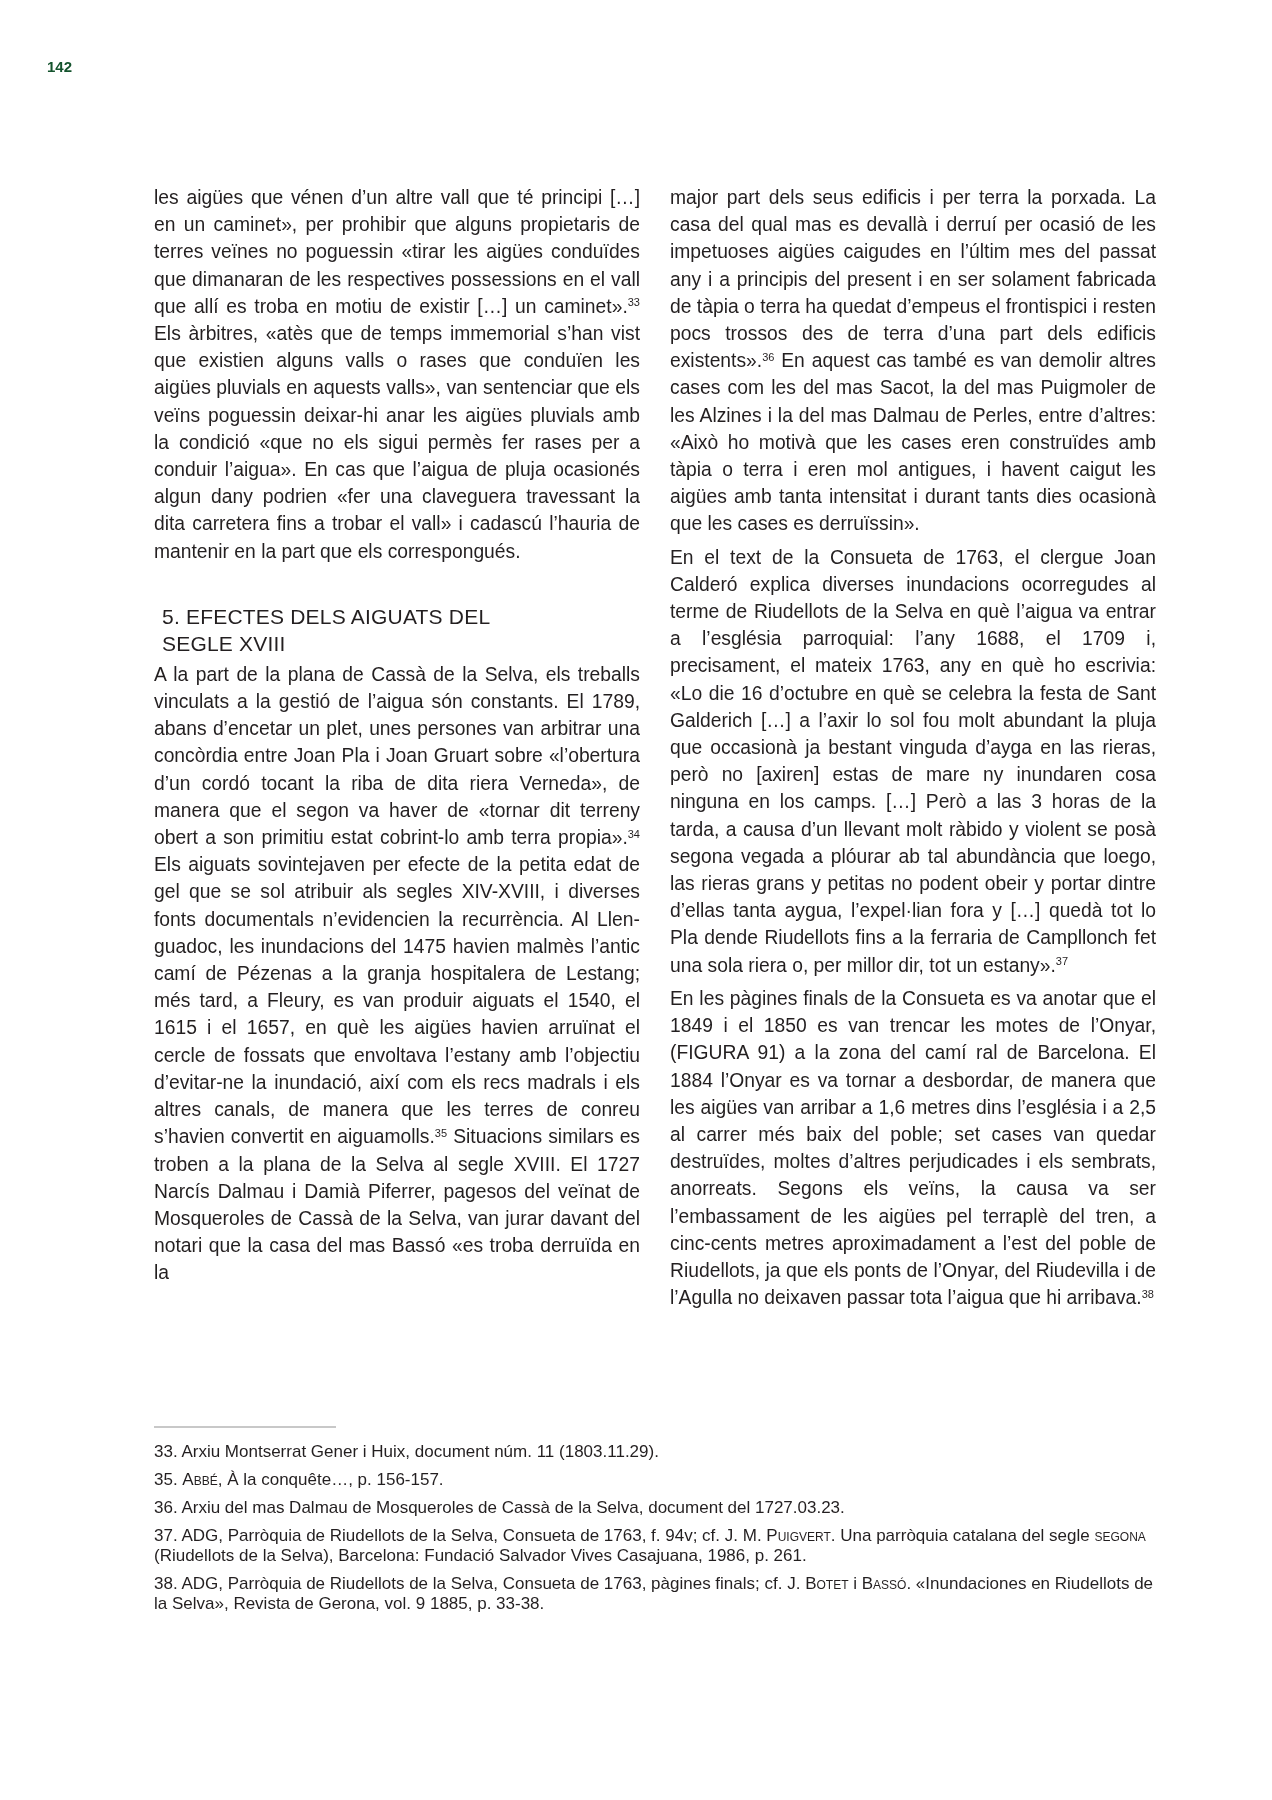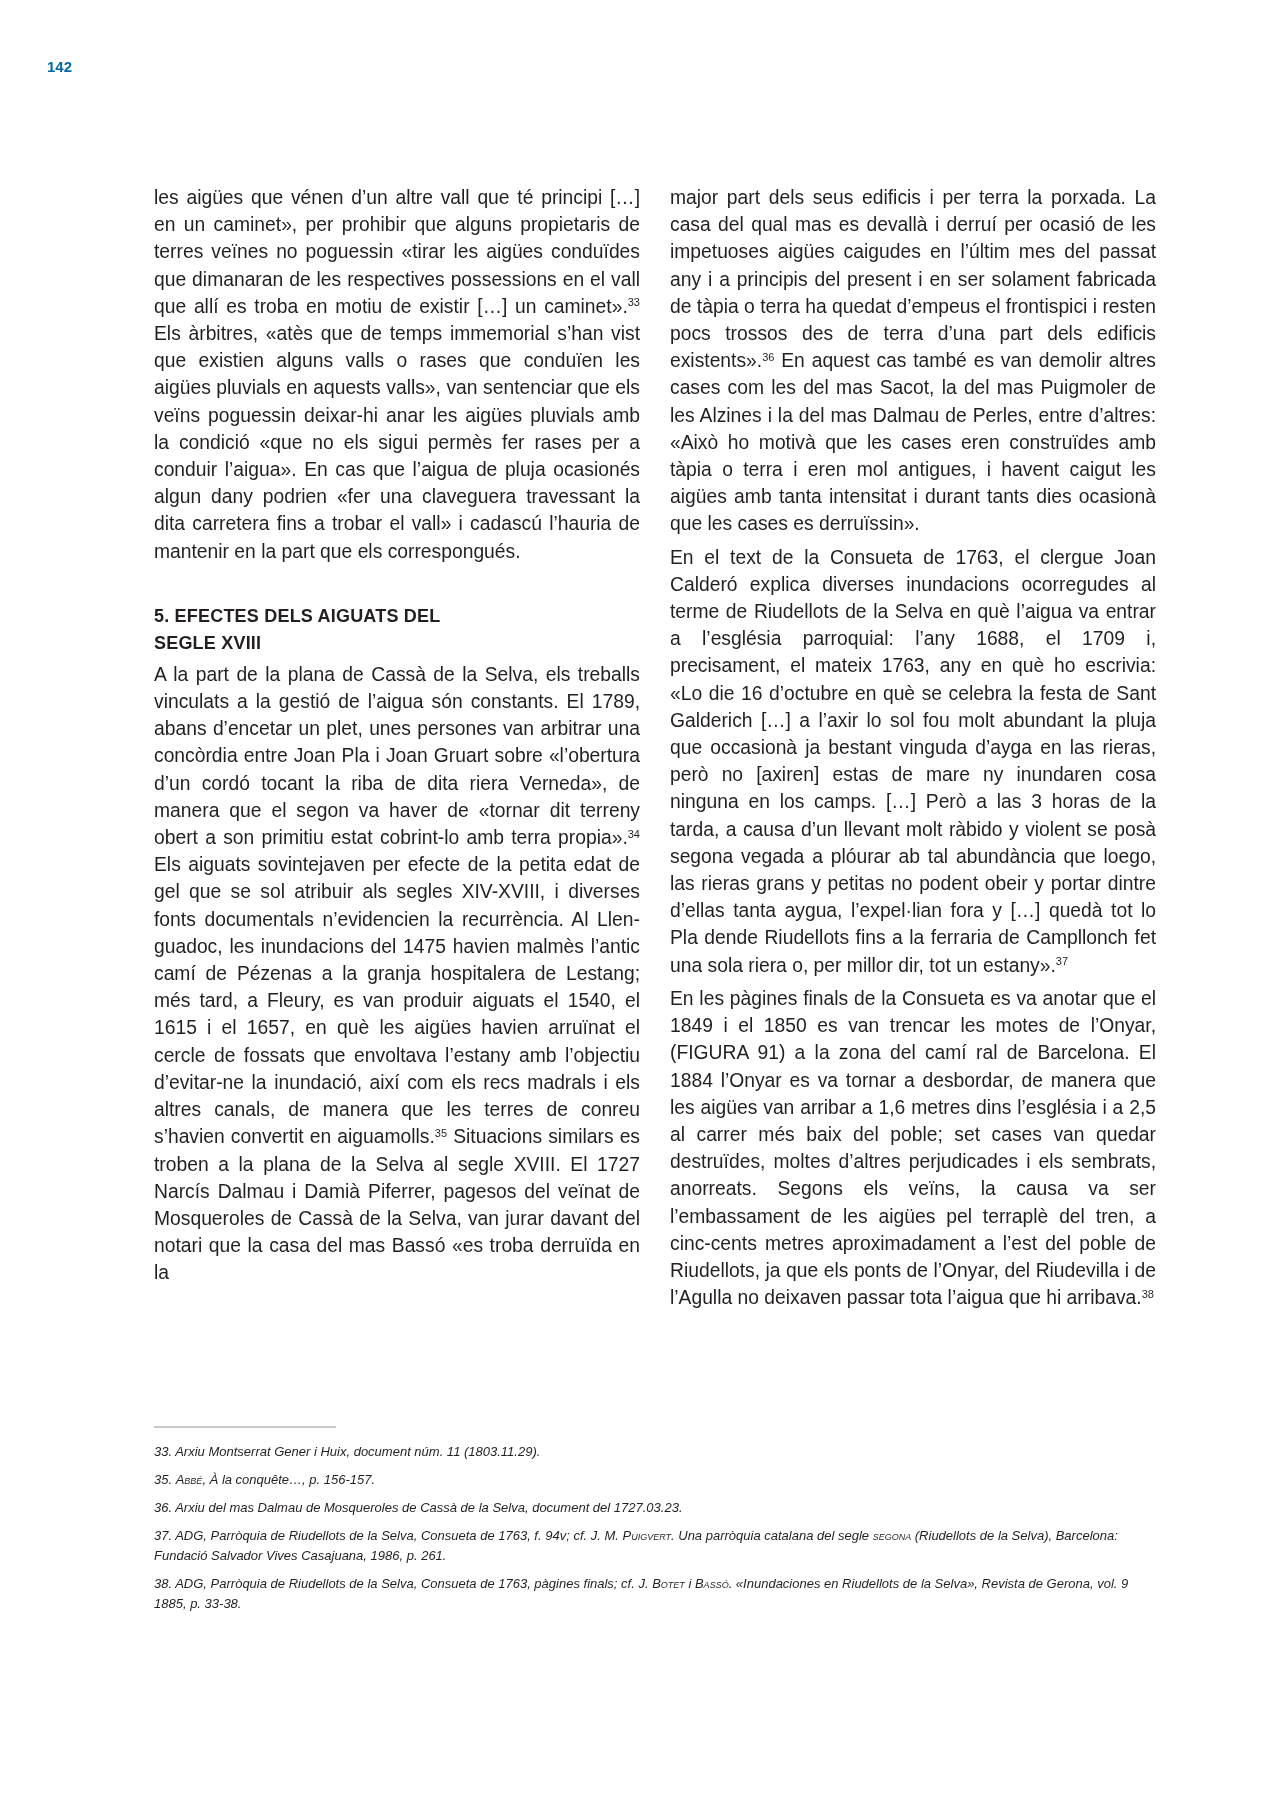--- a/index.html
+++ b/index.html
@@ -1,32 +1,32 @@
 <!DOCTYPE html>
 <html><head>
 <meta charset="utf-8">
 <style>
   html, body { margin: 0; padding: 0; background: #ffffff; }
   body { width: 1272px; height: 1800px; position: relative; overflow: hidden;
          font-family: "Liberation Sans", sans-serif; color: #231f20; }
   .page-number { position: absolute; left: 47px; top: 58px; font-weight: bold; font-size: 15px;
-                 color: #0369a1; }
+                 color: #14532d; }
   .col { position: absolute; top: 184px; width: 486px; font-size: 19.3px; line-height: 27.2px;
          text-align: justify; hyphens: manual; }
   .col-left { left: 154px; }
   .col-right { left: 670px; }
   .col p { margin: 0 0 6px 0; }
   .col p.no-gap { margin-bottom: 0; }
   sup { font-size: 11px; line-height: 0; vertical-align: super; position: relative; top: 1px; }
-  .heading { font-weight: bold; font-size: 18px; line-height: 27px; margin: 38px 0 4px 0;
+  .heading { font-weight: normal; font-size: 21px; line-height: 27px; margin: 38px 0 4px 8px;
              letter-spacing: 0.2px; text-align: left; color: #231f20; }
   .fn-rule { position: absolute; left: 154px; top: 1426px; width: 182px; height: 2px;
              background: #c8c8c8; }
-  .footnotes { position: absolute; left: 154px; top: 1442px; width: 1005px; font-size: 13px;
-               line-height: 20px; color: #231f20; font-style: italic; }
+  .footnotes { position: absolute; left: 154px; top: 1442px; width: 1005px; font-size: 17px;
+               line-height: 20px; color: #231f20; }
   .footnotes .fn { margin: 0 0 8px 0; }
   .sc { font-variant: small-caps; }
 </style>
 </head>
 <body>
 
 <div class="page-number">142</div>
 
 <div class="col col-left">
   <p><span>les aigües que vénen d’un altre vall que té principi […] en un caminet», per prohibir que alguns pro­pietaris de terres veïnes no poguessin «tirar les ai­gües conduïdes que dimanaran de les respectives possessions en el vall que allí es troba en motiu de existir […] un caminet».</span><sup>33</sup><span> Els àrbitres, «atès que de temps immemorial s’han vist que existien alguns valls o rases que conduïen les aigües plu­vials en aquests valls», van sentenciar que els veïns poguessin deixar-hi anar les aigües pluvials amb la condició «que no els sigui permès fer rases per a conduir l’aigua». En cas que l’aigua de pluja ocasionés algun dany podrien «fer una claveguera travessant la dita carretera fins a trobar el vall» i cadascú l’hauria de mantenir en la part que els co­rrespongués.</span></p>

